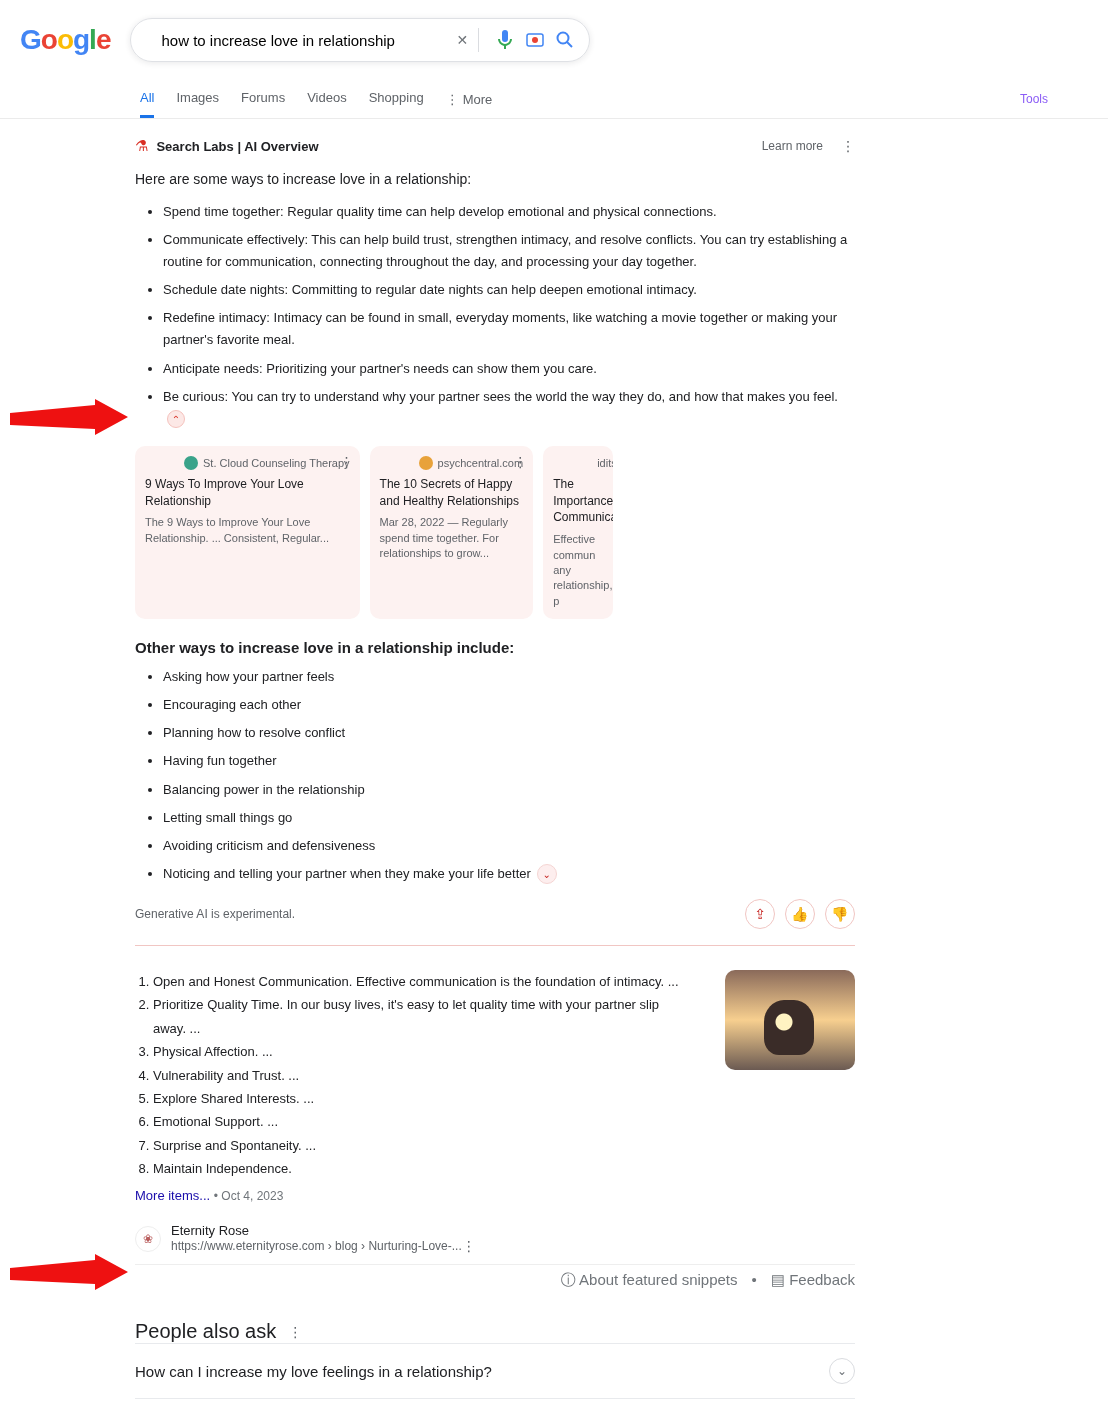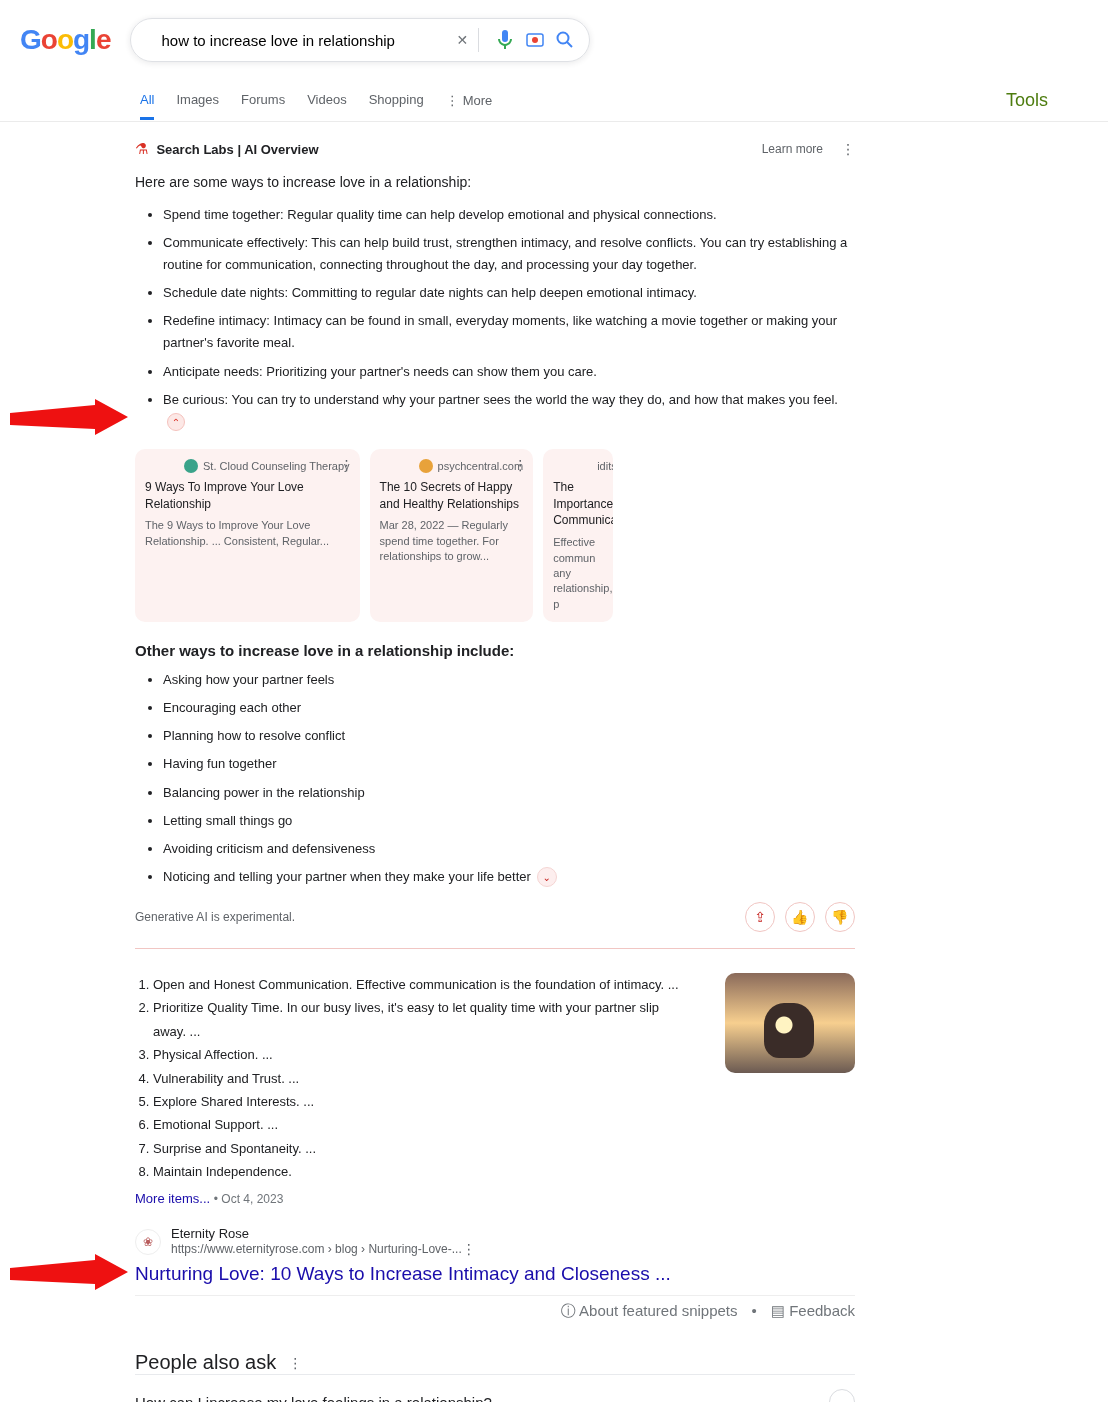--- a/index.html
+++ b/index.html
@@ -10,21 +10,21 @@
   .logo span:nth-child(3){color:#fbbc05;} .logo span:nth-child(4){color:#4285f4;}
   .logo span:nth-child(5){color:#34a853;} .logo span:nth-child(6){color:#ea4335;}
   .searchbox { flex: 0 0 460px; display: flex; align-items: center; border: 1px solid #dfe1e5; border-radius: 24px; height: 44px; padding: 0 14px; box-shadow: 0 1px 6px rgba(32,33,36,.1); }
   .searchbox input { flex: 1; border: none; outline: none; font-size: 15px; padding-left: 16px; }
   .searchbox .icn { width: 20px; height: 20px; margin-left: 10px; display:flex; align-items:center; justify-content:center; cursor:pointer; }
   .tabs-row { display:flex; align-items:center; border-bottom:1px solid #ebebeb; padding: 0 0 0 140px; }
   .tabs { display:flex; gap:22px; }
   .tab { padding:10px 0; font-size:13px; color:#5f6368; cursor:pointer; }
   .tab.active { color:#1a73e8; border-bottom:3px solid #1a73e8; }
   .more-tab { display:flex; align-items:center; gap:4px; }
-  .tools { margin-left:auto; margin-right:60px; font-size:18px; color:#4d7c0f; padding:10px 0; cursor:pointer; }
+  .tools { margin-left:auto; margin-right:60px; font-size:12px; color:#8b5cf6; padding:10px 0; cursor:pointer; }
   .content { max-width: 720px; margin-left: 135px; padding-top: 18px; }
   .ai-head { display:flex; align-items:center; gap:8px; margin-bottom:16px; }
   .flask { color:#d93025; font-size:15px; }
   .ai-title { font-size:13px; font-weight:bold; }
   .learnmore { margin-left:auto; font-size:12px; color:#5f6368; cursor:pointer; }
   .dots { color:#5f6368; margin-left:10px; cursor:pointer; }
   .intro { font-size:14px; margin-bottom:14px; }
   ul.bul { padding-left:28px; margin-bottom:14px; }
   ul.bul li { font-size:13px; line-height:1.7; margin-bottom:6px; }
   .pill { display:inline-flex; width:18px; height:18px; border-radius:50%; background:#fce8e6; color:#d93025; align-items:center; justify-content:center; font-size:10px; cursor:pointer; margin-left:4px; border:1px solid #f5c2bd;}
@@ -208,21 +208,20 @@
     <div class="res-head">
       <div class="favi" style="color:#b85c5c;">❀</div>
       <div>
         <div class="site-name">Eternity Rose</div>
         <div class="urlline">
               <span class="site-url">https://www.eternityrose.com › blog › Nurturing-Love-...</span>
               <span class="urldots">⋮</span>
             </div>
       </div>
     </div>
-    <div class="res-title">Nurturing Love: 10 Ways to Increase Intimacy and Closeness ...</div>
   </div>
 
   <div class="feat-foot">
     <span>ⓘ <span>About featured snippets</span></span>
     <span>•</span>
     <span>▤ <span>Feedback</span></span>
   </div>
 
   <div class="paa-head">
     <div class="paa-title">People also ask</div>

